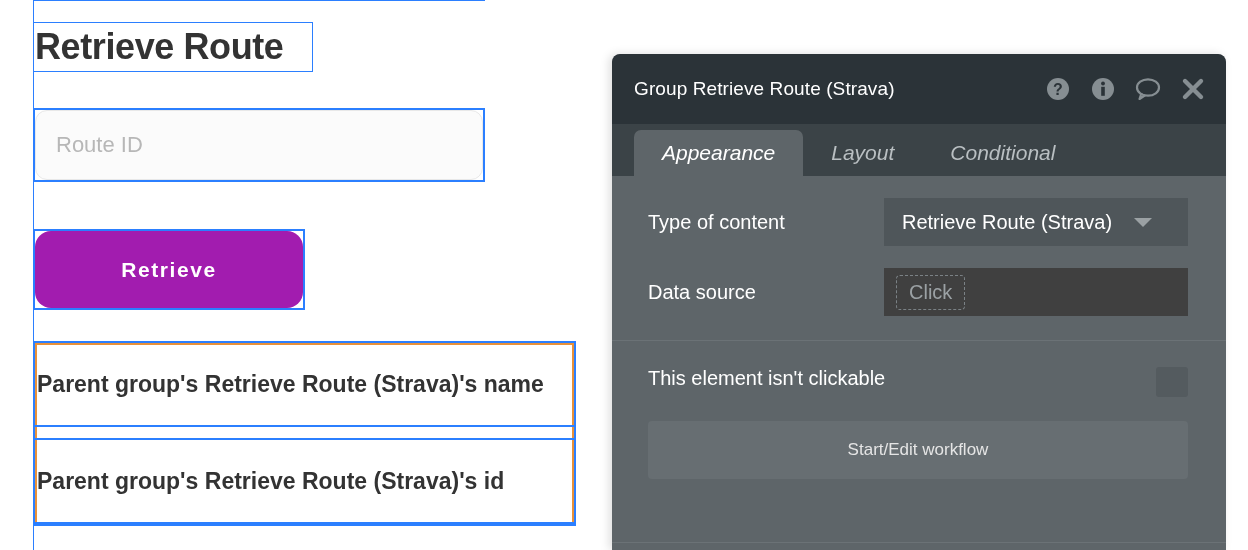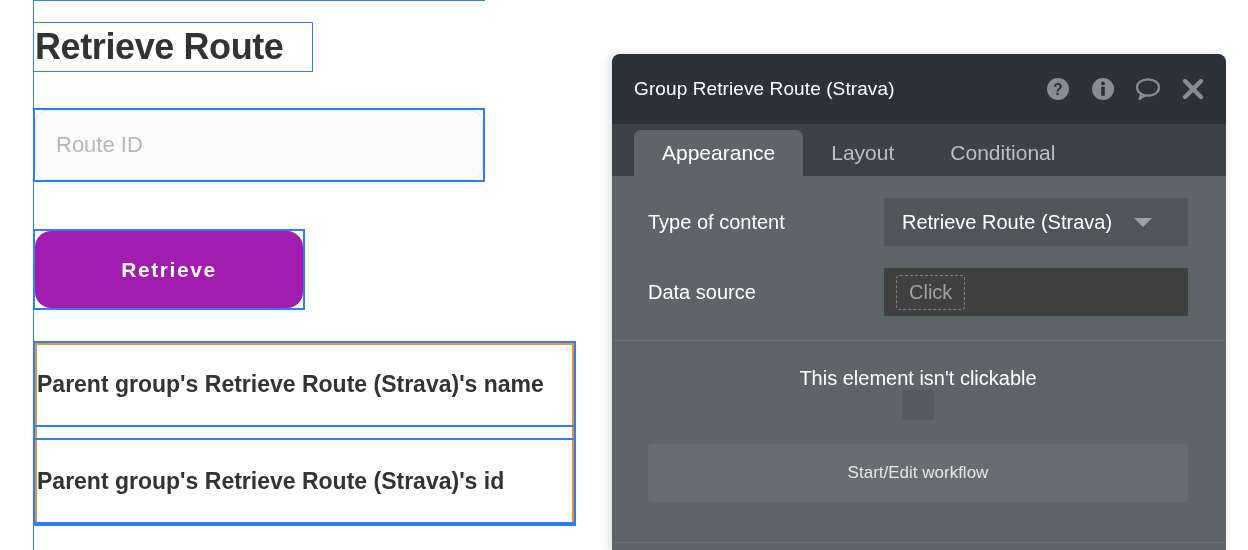--- a/index.html
+++ b/index.html
@@ -211,20 +211,21 @@
   .hdr-icon svg { display: block; }
 
   
   .tab-bar {
     position: relative;
     height: 52px;
     background: #3b4347;
     display: flex;
     align-items: flex-end;
     padding-left: 22px;
+    font-style: italic;
   }
   .tab {
     height: 46px;
     display: flex;
     align-items: center;
     justify-content: center;
     font-size: 21px;
     color: #b9bfc2;
     padding: 0 28px;
     box-sizing: border-box;
@@ -304,23 +305,21 @@
     height: 1px;
     background: #6b7276;
     margin: 0;
   }
 
   .workflow-section {
     padding: 26px 38px 24px 36px;
   }
   .wf-row {
     display: flex;
-    align-items: center;
     margin-bottom: 24px;
-    flex-direction: column;
   }
   .wf-label {
     flex: 1;
     color: #ffffff;
     font-size: 20px;
   }
   .checkbox {
     width: 32px;
     height: 30px;
     background: #545b5f;

